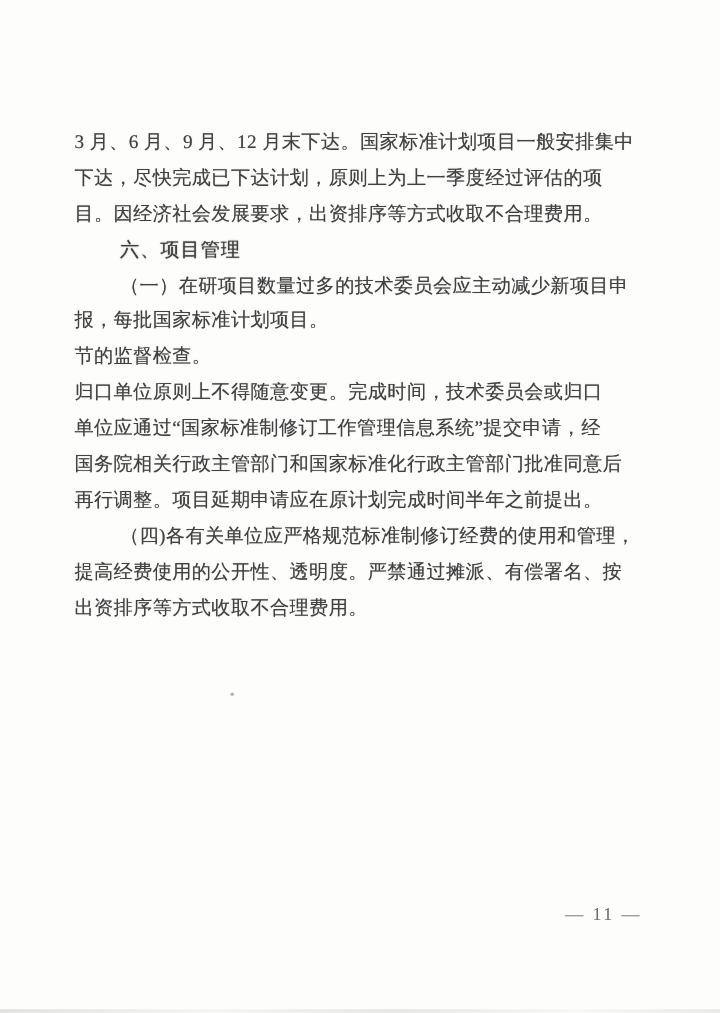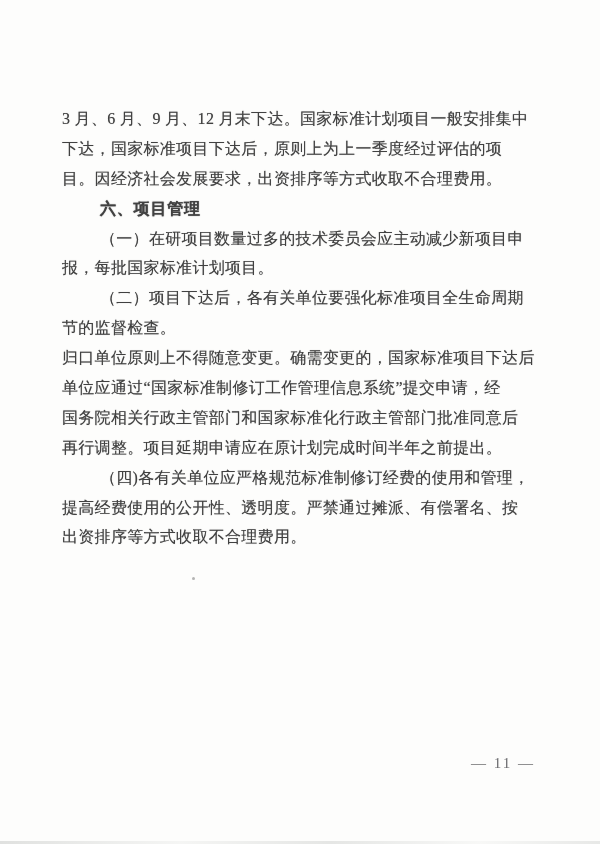--- a/index.html
+++ b/index.html
@@ -30,21 +30,21 @@
     text-shadow: 0 0 0.7px rgba(70,70,70,0.55);
   }
   .line {
     white-space: pre;
     height: 29.9px;
   }
   .line.indent {
     padding-left: 38px;
   }
   .line.heading {
-    font-weight: 700;
+    font-weight: 400;
     letter-spacing: 0.8px;
     text-shadow: 0 0 1px rgba(50,50,50,0.85);
   }
   .page-number {
     position: absolute;
     left: 447px;
     top: 755px;
     font-size: 15px;
     letter-spacing: 2px;
     color: var(--pagenum-color, #6b6b6e);
@@ -73,28 +73,27 @@
       rgba(225,227,225,0.2) 80%,
       rgba(205,207,205,0.45) 100%);
   }
 </style>
 </head>
 <body>
 
 <div class="page">
   <div class="text-block" id="doc-body">
       <div class="line">3 月、6 月、9 月、12 月末下达。国家标准计划项目一般安排集中</div>
-      <div class="line">下达，国家标准项目下达后，原则上为上一季度经过评估的项</div>
+      <div class="line">下达，尽快完成已下达计划，原则上为上一季度经过评估的项</div>
       <div class="line">目。因经济社会发展要求，出资排序等方式收取不合理费用。</div>
       <div class="line heading indent">六、项目管理</div>
       <div class="line indent">（一）在研项目数量过多的技术委员会应主动减少新项目申</div>
       <div class="line">报，每批国家标准计划项目。</div>
-      <div class="line indent">（二）项目下达后，各有关单位要强化标准项目全生命周期</div>
       <div class="line">节的监督检查。</div>
-      <div class="line">归口单位原则上不得随意变更。确需变更的，国家标准项目下达后</div>
+      <div class="line">归口单位原则上不得随意变更。完成时间，技术委员会或归口</div>
       <div class="line">单位应通过“国家标准制修订工作管理信息系统”提交申请，经</div>
       <div class="line">国务院相关行政主管部门和国家标准化行政主管部门批准同意后</div>
       <div class="line">再行调整。项目延期申请应在原计划完成时间半年之前提出。</div>
       <div class="line indent">（四)各有关单位应严格规范标准制修订经费的使用和管理，</div>
       <div class="line">提高经费使用的公开性、透明度。严禁通过摊派、有偿署名、按</div>
       <div class="line">出资排序等方式收取不合理费用。</div>
     </div>
   <div class="page-number">— 11 —</div>
   <div class="scan-speck"></div>
   <div class="scan-edge"></div>

